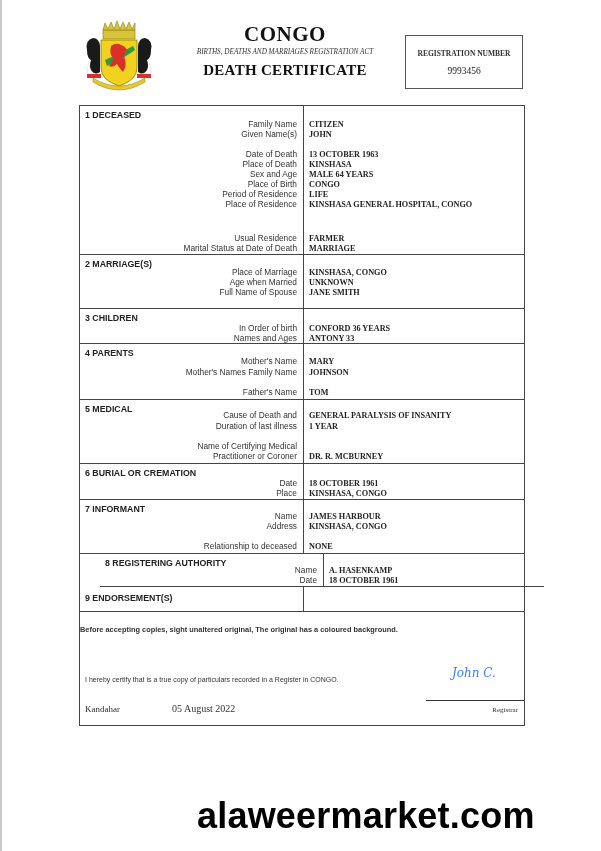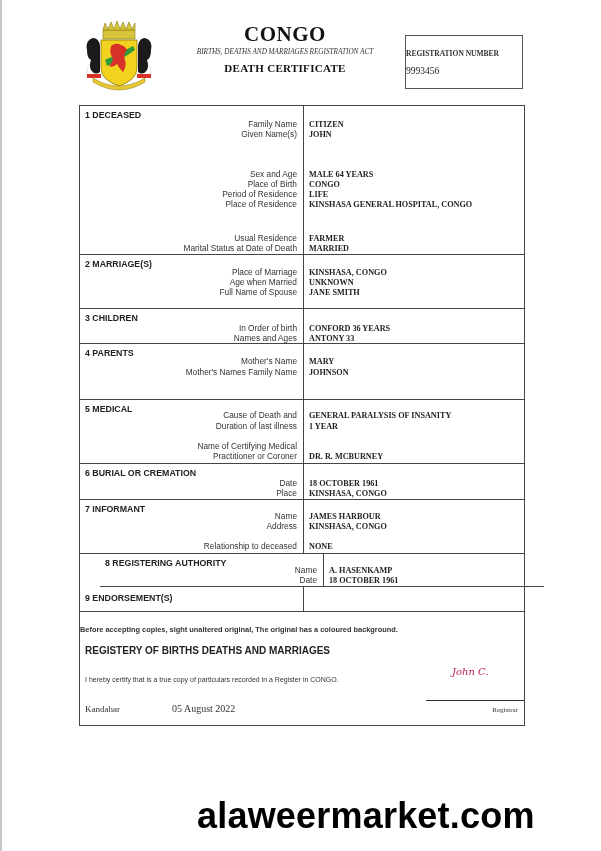--- a/index.html
+++ b/index.html
@@ -5,45 +5,45 @@
     html, body { margin: 0; padding: 0; }
     body {
       width: 601px; height: 851px; background: #ffffff; position: relative; overflow: hidden;
       font-family: "Liberation Sans", sans-serif; color: #222;
     }
     .page-edge { position: absolute; left: 0; top: 0; width: 2px; height: 851px; background: #c8c8c8; }
     .crest { position: absolute; left: 83px; top: 20px; width: 72px; height: 76px; }
     .title-block { position: absolute; left: 170px; top: 22px; width: 230px; text-align: center; font-family: "Liberation Serif", serif; }
     .title-country { font-size: 21px; font-weight: bold; color: #111; line-height: 24px; letter-spacing: 0.5px; }
     .title-act { font-size: 7.2px; color: #333; margin-top: 2px; line-height: 9px; white-space: nowrap; font-style: italic; }
-    .title-doc { font-size: 11px; font-weight: bold; color: #111; margin-top: 5px; letter-spacing: 0.3px; }
+    .title-doc { font-size: 15px; font-weight: bold; color: #111; margin-top: 5px; letter-spacing: 0.3px; }
     .reg-box {
       position: absolute; left: 405px; top: 35px; width: 118px; height: 54px;
-      border: 1px solid #555; box-sizing: border-box; font-family: "Liberation Serif", serif;
+      border: 1px solid #555; box-sizing: border-box; text-align: center; font-family: "Liberation Serif", serif;
     }
     .reg-label { font-size: 7.5px; font-weight: bold; color: #333; margin-top: 13px; white-space: nowrap; }
     .reg-number { font-size: 9.5px; color: #222; margin-top: 8px; }
 
     .table {
       position: absolute; left: 79px; top: 105px; width: 446px; height: 621px;
       border: 1px solid #444; box-sizing: border-box;
     }
     .section { position: absolute; left: 0; width: 444px; border-bottom: 1px solid #444; box-sizing: border-box; }
     .section .divider { position: absolute; left: 223px; top: 0; bottom: 0; width: 1px; background: #444; }
     .section-title { position: absolute; left: 5px; top: 4px; font-size: 8.8px; font-weight: bold; color: #222; white-space: nowrap; }
     .row { position: absolute; left: 0; width: 444px; height: 11px; font-size: 8.3px; line-height: 11px; }
     .row .lbl { position: absolute; right: 227px; text-align: right; white-space: nowrap; color: #333; }
     .row .val { position: absolute; left: 229px; white-space: nowrap; font-family: "Liberation Serif", serif; font-weight: bold; color: #222; font-size: 8.2px; }
 
     .footer-note { position: absolute; left: 0; width: 444px; top: 519px; font-size: 7.4px; font-weight: bold; color: #333; }
     .registry-title { position: absolute; left: 5px; top: 539px; font-size: 10px; font-weight: bold; color: #222; white-space: nowrap; }
     .certify { position: absolute; left: 5px; top: 570px; width: 290px; font-size: 7px; line-height: 8.5px; color: #333; }
     .place { position: absolute; left: 5px; top: 598px; font-size: 9px; font-family: "Liberation Serif", serif; color: #333; }
     .date { position: absolute; left: 92px; top: 597px; font-size: 10px; font-family: "Liberation Serif", serif; color: #333; }
-    .signature { position: absolute; left: 372px; top: 560px; font-family: "DejaVu Serif", serif; font-style: italic; font-size: 10px; color: #be185d; white-space: nowrap; }
+    .signature { position: absolute; left: 372px; top: 560px; font-family: "DejaVu Serif", serif; font-style: italic; font-size: 12px; color: #3b82f6; white-space: nowrap; }
     .sig-line { position: absolute; left: 346px; top: 594px; width: 98px; height: 1px; background: #333; }
     .registrar { position: absolute; right: 6px; top: 600px; font-size: 7px; font-family: "Liberation Serif", serif; color: #333; }
 
     .watermark {
       position: absolute; left: 197px; top: 795px; font-size: 36px; font-weight: bold; color: #000000;
       font-family: "Liberation Sans", sans-serif; letter-spacing: 0.2px; white-space: nowrap;
     }
   </style>
 </head>
 <body>
@@ -89,20 +89,28 @@
     <div class="divider"></div>
     <div class="section-title">1 DECEASED</div>
     <div class="row" style="top:13px;">
         <span class="lbl">Family Name</span>
         <span class="val">CITIZEN</span>
       </div>
     <div class="row" style="top:23px;">
         <span class="lbl">Given Name(s)</span>
         <span class="val">JOHN</span>
       </div>
+    <div class="row" style="top:43px;">
+        <span class="lbl">Date of Death</span>
+        <span class="val">13 OCTOBER 1963</span>
+      </div>
+    <div class="row" style="top:53px;">
+        <span class="lbl">Place of Death</span>
+        <span class="val">KINSHASA</span>
+      </div>
     <div class="row" style="top:63px;">
         <span class="lbl">Sex and Age</span>
         <span class="val">MALE 64 YEARS</span>
       </div>
     <div class="row" style="top:73px;">
         <span class="lbl">Place of Birth</span>
         <span class="val">CONGO</span>
       </div>
     <div class="row" style="top:83px;">
         <span class="lbl">Period of Residence</span>
@@ -111,21 +119,21 @@
     <div class="row" style="top:93px;">
         <span class="lbl">Place of Residence</span>
         <span class="val">KINSHASA GENERAL HOSPITAL, CONGO</span>
       </div>
     <div class="row" style="top:127px;">
         <span class="lbl">Usual Residence</span>
         <span class="val">FARMER</span>
       </div>
     <div class="row" style="top:137px;">
         <span class="lbl">Marital Status at Date of Death</span>
-        <span class="val">MARRIED</span>
+        <span class="val">MARRIAGE</span>
       </div>
   </div>
 
   <div class="section" style="top:149px;height:54px;">
     <div class="divider"></div>
     <div class="section-title">2 MARRIAGE(S)</div>
     <div class="row" style="top:12px;">
         <span class="lbl">Place of Marriage</span>
         <span class="val">KINSHASA, CONGO</span>
       </div>
@@ -156,20 +164,24 @@
     <div class="divider"></div>
     <div class="section-title">4 PARENTS</div>
     <div class="row" style="top:12px;">
         <span class="lbl">Mother's Name</span>
         <span class="val">MARY</span>
       </div>
     <div class="row" style="top:23px;">
         <span class="lbl">Mother's Names Family Name</span>
         <span class="val">JOHNSON</span>
       </div>
+    <div class="row" style="top:43px;">
+        <span class="lbl">Father's Name</span>
+        <span class="val">TOM</span>
+      </div>
   </div>
 
   <div class="section" style="top:294px;height:64px;">
     <div class="divider"></div>
     <div class="section-title">5 MEDICAL</div>
     <div class="row" style="top:10px;">
         <span class="lbl">Cause of Death and</span>
         <span class="val">GENERAL PARALYSIS OF INSANITY</span>
       </div>
     <div class="row" style="top:21px;">
@@ -228,21 +240,20 @@
         <span class="val">18 OCTOBER 1961</span>
       </div>
   </div>
 
   <div class="section" style="top:481px;height:25px;">
     <div class="divider"></div>
     <div class="section-title" style="top:6px;">9 ENDORSEMENT(S)</div>
   </div>
 
   <div class="footer-note">Before accepting copies, sight unaltered original, The original has a coloured background.</div>
-  <div class="registry-title">REGISTERY OF BIRTHS  DEATHS AND MARRIAGES</div>
   <div class="certify">I hereby certify that is a true copy of particulars recorded in a  Register in CONGO.</div>
   <div class="place">Kandahar</div>
   <div class="date">05 August 2022</div>
   <div class="signature">John C.</div>
   <div class="sig-line"></div>
   <div class="registrar">Registrar</div>
 </div>
 
 <div class="watermark">alaweermarket.com</div>
 

